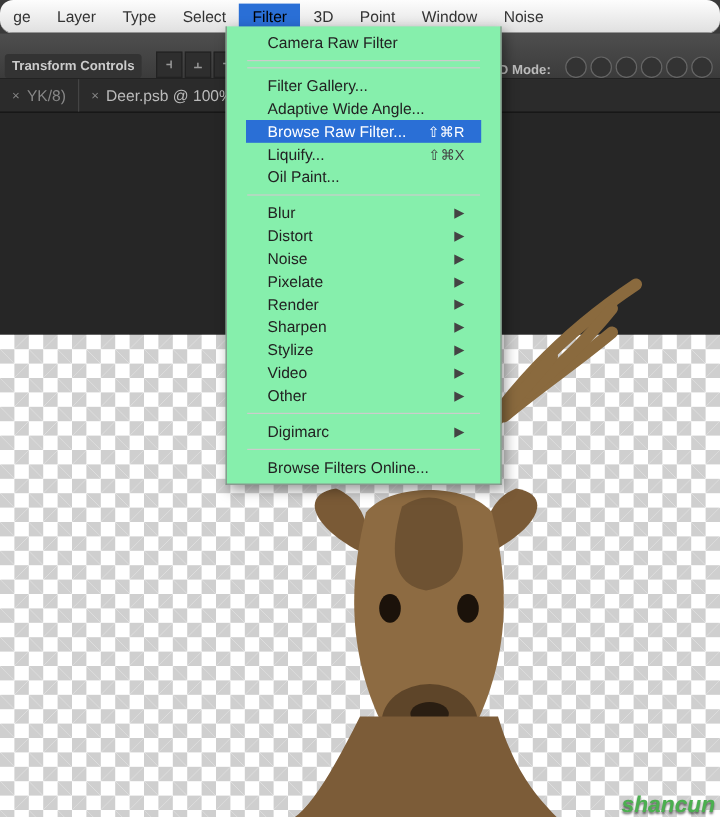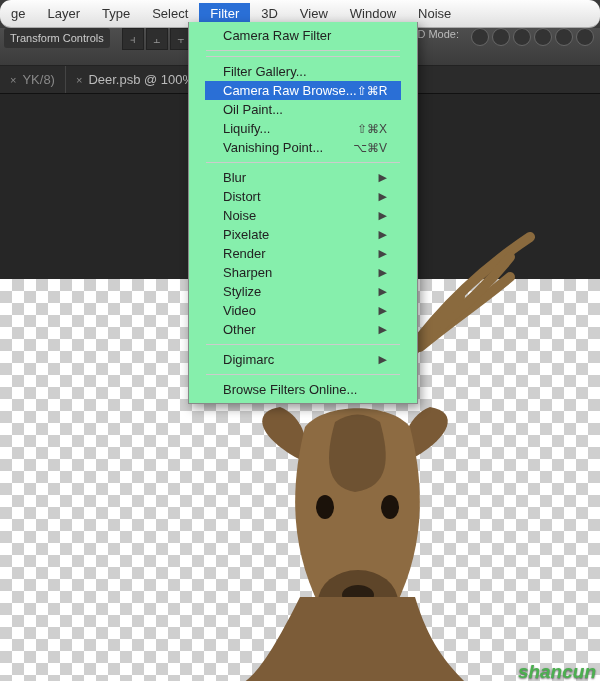--- a/index.html
+++ b/index.html
@@ -5,26 +5,26 @@
 * { margin: 0; padding: 0; box-sizing: border-box; font-family: "Lucida Grande", Arial, sans-serif; font-size: 13px; }
 html, body { width: 600px; height: 681px; background: #3a3a3a; overflow: hidden; }
 
 .menubar {
   background: linear-gradient(#fdfdfd, #e0e0e0);
   height: 28px; display: flex; align-items: center; border-bottom: 1px solid #aaa; border-radius: 11px;
 }
 .menubar .menu-item {
   padding: 3px 11px; color: #333; cursor: default;
 }
-.menubar .menu-item.open { background: #2a6fd6; color: #ffffff; }
+.menubar .menu-item.open { background: #2a6fd6; color: #000000; }
 
 .toolbar {
   background: linear-gradient(#4e4e4e, #3b3b3b);
-  height: 38px; border-bottom: 1px solid #222; display: flex; align-items: flex-start;
-  padding-left: 4px; gap: 6px;
+  height: 38px; border-bottom: 1px solid #222; display: flex; align-items: flex-end;
+  padding-left: 4px; gap: 6px; font-weight: bold;
 }
 .toolbar .label { color: #ccc; font-size: 11px; background: #333; padding: 4px 6px; border-radius: 3px; }
 .toolbar .tool-icons { display: flex; gap: 2px; margin-left: 6px; }
 .toolbar .ticon { width: 22px; height: 22px; background: #2e2e2e; border: 1px solid #222; display:flex;align-items:center;justify-content:center; color:#999; font-size:11px; }
 .toolbar .sep { width:1px; height:24px; background:#222; margin:0 4px; }
 .toolbar .mode-label { color:#bbb; font-size:11px; margin-left:auto; }
 .toolbar .mode-icons { display:flex; gap:3px; padding:0 6px; }
 .toolbar .micon { width:18px; height:18px; border:1px solid #666; background:#333; border-radius:50%; }
 
 .tabbar {
@@ -86,21 +86,21 @@
 </head>
 <body>
 
 <div class="menubar" id="menubar">
     <div class="menu-item">ge</div>
     <div class="menu-item">Layer</div>
     <div class="menu-item">Type</div>
     <div class="menu-item">Select</div>
     <div class="menu-item open">Filter</div>
     <div class="menu-item">3D</div>
-    <div class="menu-item">View</div>
+    <div class="menu-item">Point</div>
     <div class="menu-item">Window</div>
     <div class="menu-item">Noise</div>
   </div>
 
 <div class="toolbar">
   <span class="label">Transform Controls</span>
   <div class="tool-icons">
     <div class="ticon">⫞</div>
     <div class="ticon">⫠</div>
     <div class="ticon">⫟</div>
@@ -167,34 +167,33 @@
 
 <div class="filter-menu" id="filter-menu">
     <div class="mi">
       <span class="lab">Camera Raw Filter</span>
     </div>
     <div class="sep"></div>
     <div class="sep"></div>
     <div class="mi">
       <span class="lab">Filter Gallery...</span>
     </div>
+    <div class="mi">
+      <span class="lab">Adaptive Wide Angle...</span>
+    </div>
     <div class="mi selected">
-      <span class="lab">Camera Raw Browse...</span>
+      <span class="lab">Browse Raw Filter...</span>
       <span class="shortcut">⇧⌘R</span>
-    </div>
-    <div class="mi">
-      <span class="lab">Oil Paint...</span>
     </div>
     <div class="mi">
       <span class="lab">Liquify...</span>
       <span class="shortcut">⇧⌘X</span>
     </div>
     <div class="mi">
-      <span class="lab">Vanishing Point...</span>
-      <span class="shortcut">⌥⌘V</span>
+      <span class="lab">Oil Paint...</span>
     </div>
     <div class="sep"></div>
     <div class="mi">
       <span class="lab">Blur</span>
       <span class="arrow">▶</span>
     </div>
     <div class="mi">
       <span class="lab">Distort</span>
       <span class="arrow">▶</span>
     </div>

